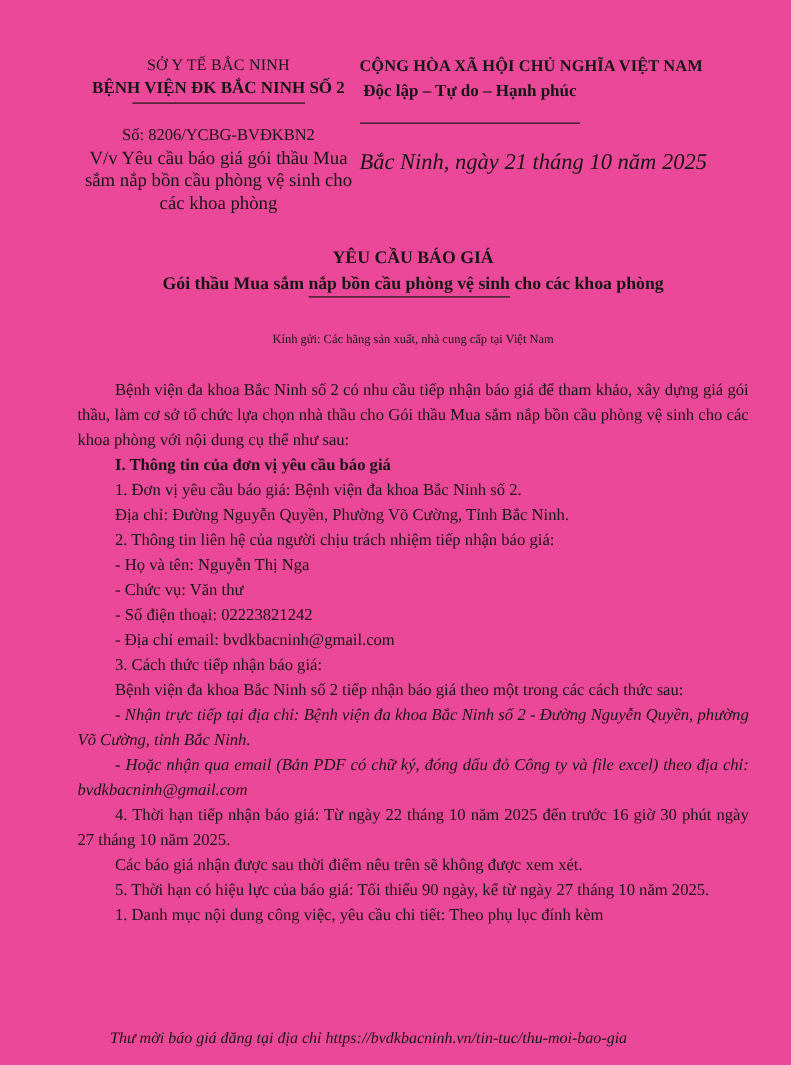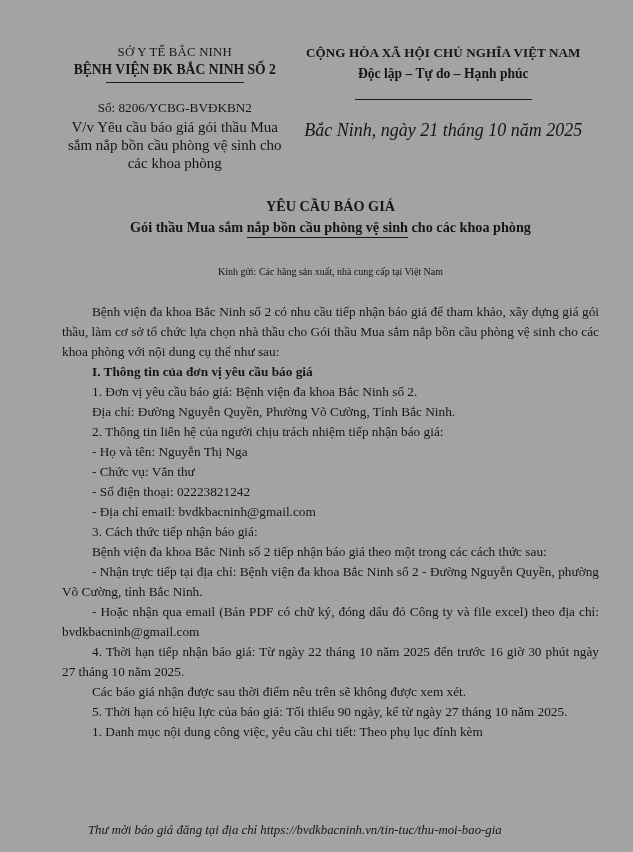--- a/index.html
+++ b/index.html
@@ -3,30 +3,30 @@
 <meta charset="utf-8">
 <style>
   html, body { margin: 0; padding: 0; background: #e8e8e8; }
   .page {
     position: relative;
     width: 633px;
     height: 852px;
     margin: 0 auto;
     box-sizing: border-box;
     padding: 44px 34px 0 62px;
-    background: #a3a3a3;
+    background: #ec4899;
     font-family: "Liberation Serif", "DejaVu Serif", serif;
     color: #161616;
     overflow: hidden;
   }
 
   
   .letterhead { display: flex; align-items: flex-start; }
   .lh-left  { flex: 0 0 42%; text-align: center; }
-  .lh-right { flex: 1 1 auto; text-align: center; }
+  .lh-right { flex: 1 1 auto; }
 
   .dept   { font-size: 12.8px; line-height: 17px; letter-spacing: 0.2px; }
   .org    { font-size: 13.6px; font-weight: bold; line-height: 18px; }
   .org-rule { width: 138px; border-top: 1.4px solid #1a1a1a; margin: 3px auto 0; height: 0; }
   .doc-no { font-size: 13.2px; margin-top: 16px; line-height: 18px; }
   .subject { font-size: 15px; line-height: 18px; max-width: 232px; margin: 1px auto 0; }
 
   .nation { font-size: 13.1px; font-weight: bold; line-height: 17px; letter-spacing: 0.1px; }
   .motto-wrap { margin-top: 2px; line-height: 19px; }
   .motto { display: inline-block; font-size: 13.6px; font-weight: bold;
@@ -39,21 +39,21 @@
   .title2 { font-weight: bold; font-size: 14.2px; line-height: 21px; margin-top: 1px; }
   .title2 .u { border-bottom: 1.5px solid #1a1a1a; padding-bottom: 2px; }
 
   .salutation { text-align: center; margin: 25px 0 0; font-size: 10px; line-height: 18px; }
 
   
   .doc-body { margin-top: 21px; }
   .doc-body p { margin: 0; font-size: 13.3px; line-height: 20px; text-align: justify; }
   .ind  { text-indent: 30px; }
   .bold { font-weight: bold; }
-  .it   { }
+  .it   { font-style: italic; }
 
   
   .footer-note {
     position: absolute; left: 62px; right: 34px; bottom: 13px;
     font-style: italic; font-size: 12.8px; line-height: 17px;
     text-indent: 26px; text-align: left; margin: 0;
   }
 </style>
 </head>
 <body>

